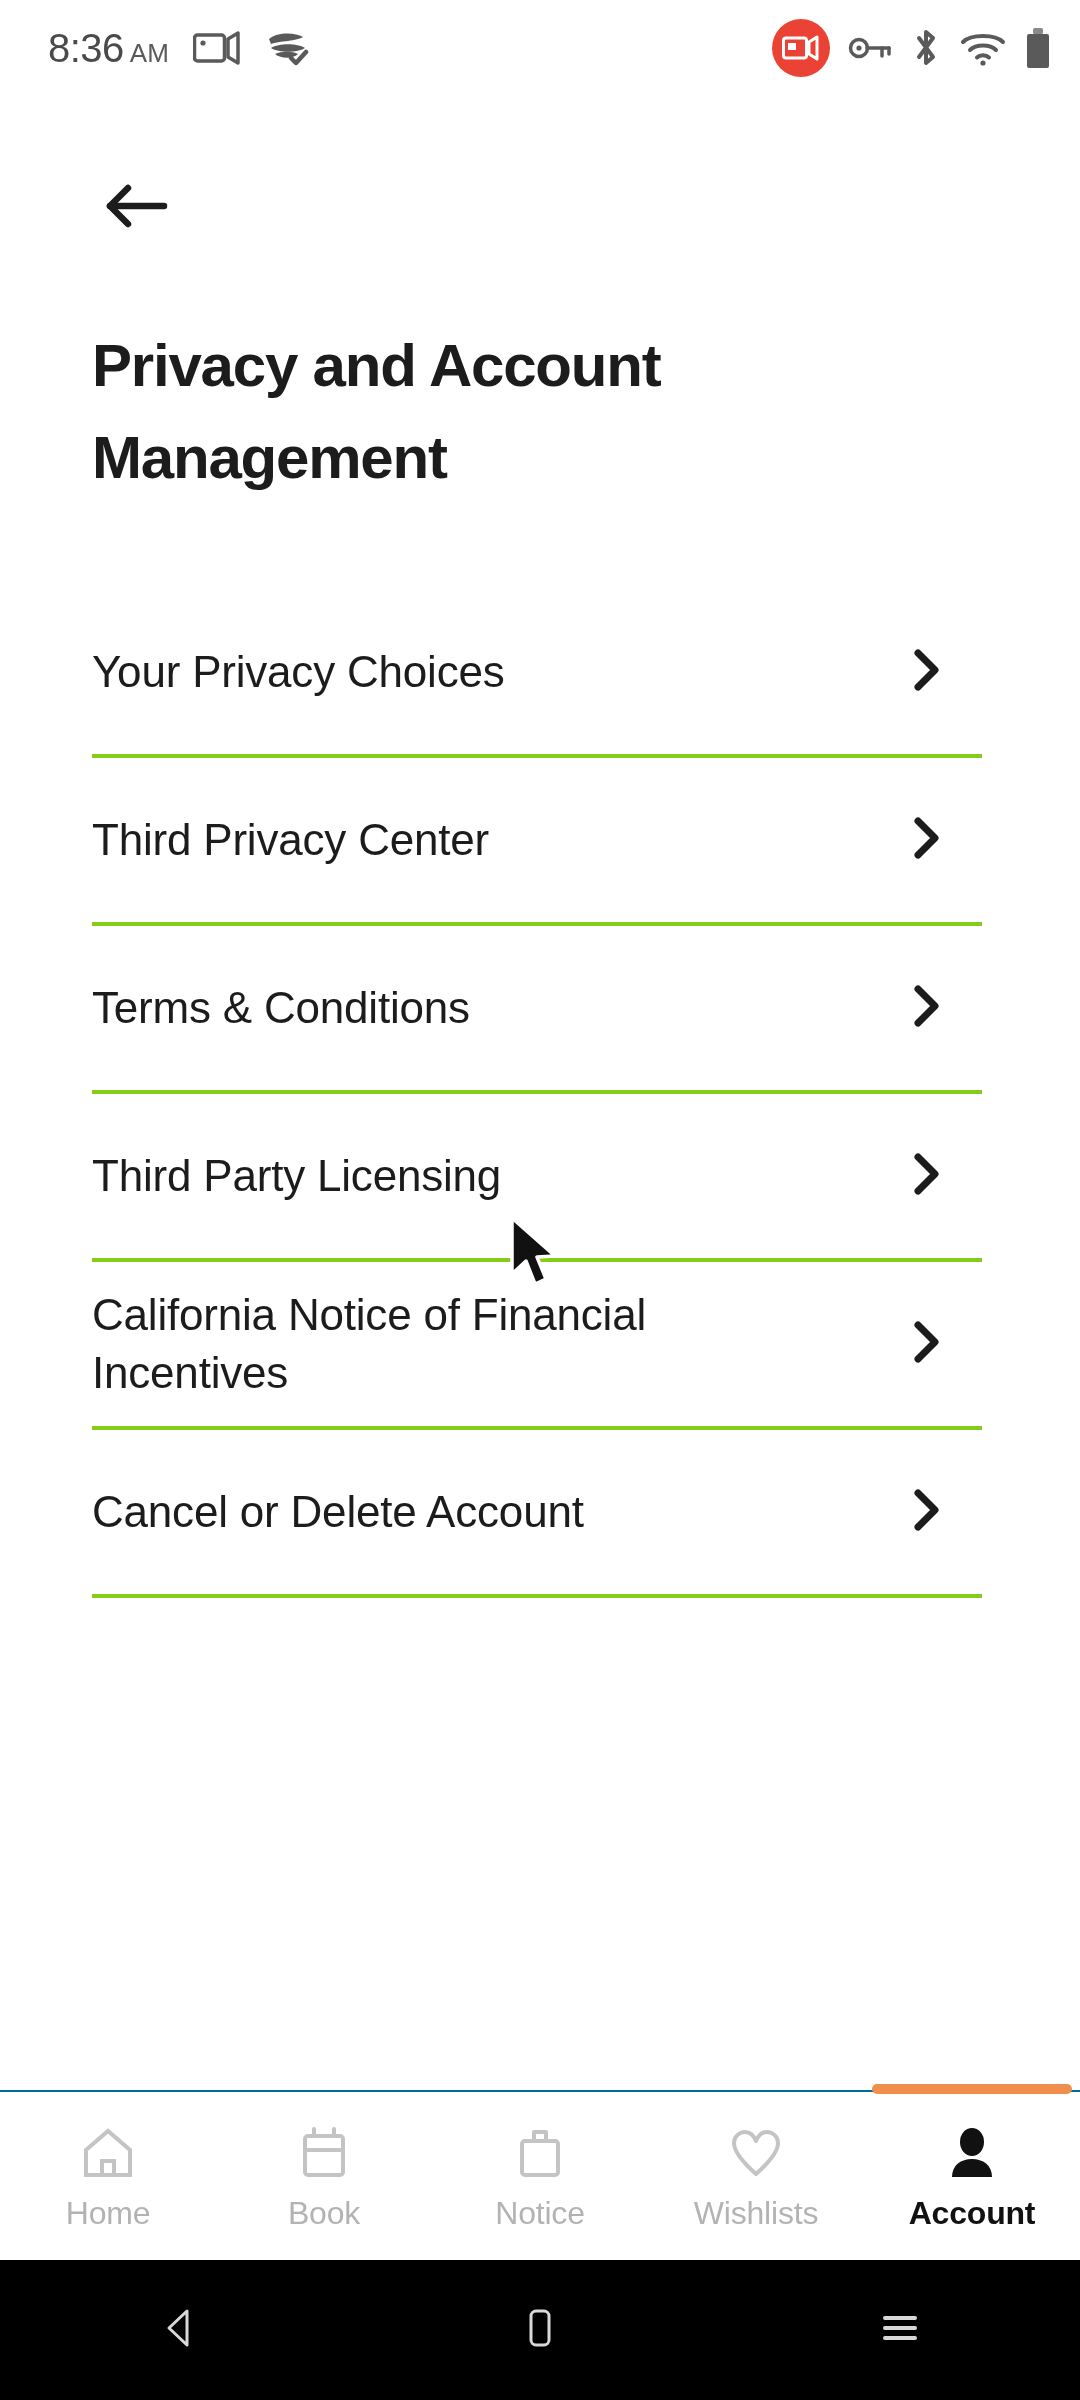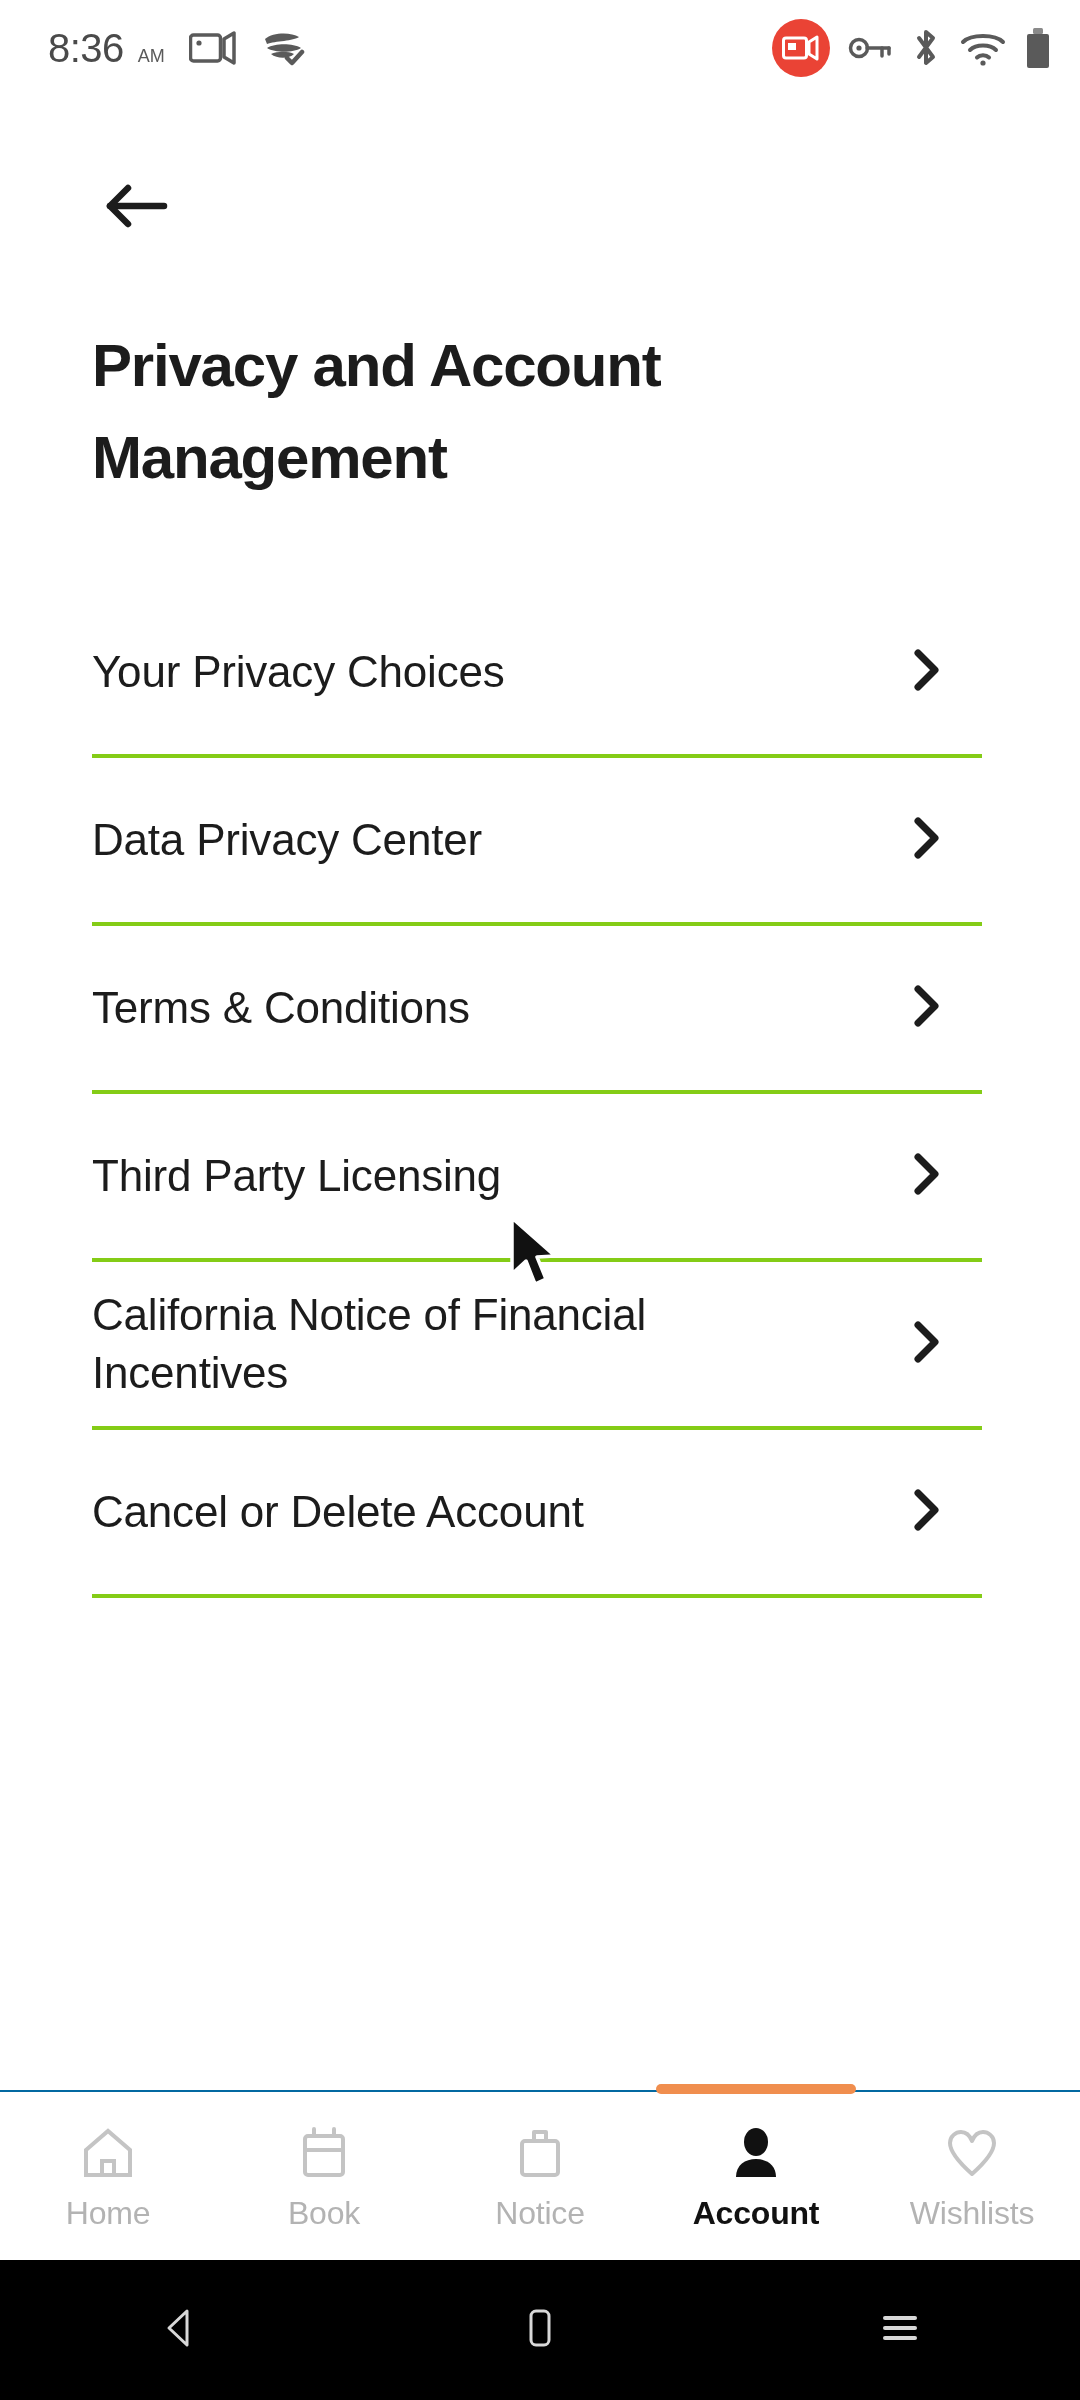--- a/index.html
+++ b/index.html
@@ -13,21 +13,21 @@
 
   
   .statusbar{
     position:absolute; top:0; left:0; width:1080px; height:96px;
     display:flex; align-items:center; justify-content:space-between;
     padding:0 28px 0 48px; background:#ffffff;
   }
   .sb-left{ display:flex; align-items:center; gap:24px; }
   .sb-right{ display:flex; align-items:center; gap:18px; }
   .sb-time{ font-size:40px; font-weight:400; color:#4a4a4a; letter-spacing:-0.5px; }
-  .sb-ampm{ font-size:18px; font-weight:400; color:#5a5a5a; margin-left:14px; }
+  .sb-ampm{ font-size:26px; font-weight:400; color:#5a5a5a; margin-left:6px; }
   .sb-ico{ display:flex; align-items:center; justify-content:center; }
 
   .rec-badge{
     width:58px; height:58px; border-radius:50%;
     background:#ea4335; display:flex; align-items:center; justify-content:center;
   }
 
   
   .back-btn{
     position:absolute; left:96px; top:168px;
@@ -172,21 +172,21 @@
     <div class="row">
       <span class="row-label">Your Privacy Choices</span>
       <span class="chev">
         <svg width="34" height="50" viewBox="0 0 34 50">
             <path d="M8 8 L25 25 L8 42" fill="none" stroke="#1c1c1c" stroke-width="7" stroke-linecap="round" stroke-linejoin="round"></path>
           </svg>
       </span>
     </div>
 
     <div class="row">
-      <span class="row-label">Data Privacy Center</span>
+      <span class="row-label">Third Privacy Center</span>
       <span class="chev">
         <svg width="34" height="50" viewBox="0 0 34 50">
             <path d="M8 8 L25 25 L8 42" fill="none" stroke="#1c1c1c" stroke-width="7" stroke-linecap="round" stroke-linejoin="round"></path>
           </svg>
       </span>
     </div>
 
     <div class="row">
       <span class="row-label">Terms &amp; Conditions</span>
       <span class="chev">
@@ -258,38 +258,38 @@
     <div class="tab">
       <span class="tab-ico">
         <svg width="56" height="56" viewBox="0 0 56 56">
           <rect x="10" y="16" width="36" height="34" rx="3" fill="none" stroke="#c4c4c4" stroke-width="4"></rect>
           <path d="M22 16 L22 7 L34 7 L34 16" fill="none" stroke="#c4c4c4" stroke-width="4" stroke-linejoin="round"></path>
         </svg>
       </span>
       <span class="tab-label">Notice</span>
     </div>
 
+    <div class="tab">
+      <span class="tab-ico">
+        <svg width="56" height="56" viewBox="0 0 56 56">
+          <path d="M28 49 C10 33, 6 24, 6 18 C6 11, 12 7, 17 7 C22 7, 26 11, 28 16 C30 11, 34 7, 39 7 C44 7, 50 11, 50 18 C50 24, 46 33, 28 49 Z" fill="none" stroke="#c4c4c4" stroke-width="4" stroke-linejoin="round"></path>
+        </svg>
+      </span>
+      <span class="tab-label">Wishlists</span>
+    </div>
+
     <div class="tab active">
       <span class="tab-ind"></span>
       <span class="tab-ico">
         <svg width="56" height="56" viewBox="0 0 56 56">
           <ellipse cx="28" cy="17" rx="12" ry="14" fill="#111111"></ellipse>
           <path d="M8 52 C8 40, 17 34, 28 34 C39 34, 48 40, 48 52 Z" fill="#111111"></path>
         </svg>
       </span>
       <span class="tab-label">Account</span>
-    </div>
-
-    <div class="tab">
-      <span class="tab-ico">
-        <svg width="56" height="56" viewBox="0 0 56 56">
-          <path d="M28 49 C10 33, 6 24, 6 18 C6 11, 12 7, 17 7 C22 7, 26 11, 28 16 C30 11, 34 7, 39 7 C44 7, 50 11, 50 18 C50 24, 46 33, 28 49 Z" fill="none" stroke="#c4c4c4" stroke-width="4" stroke-linejoin="round"></path>
-        </svg>
-      </span>
-      <span class="tab-label">Wishlists</span>
     </div>
 
   </div>
 
   <div class="androidnav">
     <div class="nav-btn">
       <span>
         <svg width="54" height="54" viewBox="0 0 54 54">
           <path d="M34 10 L16 27 L34 44 Z" fill="none" stroke="#d8d8d8" stroke-width="3" stroke-linejoin="round"></path>
         </svg>

